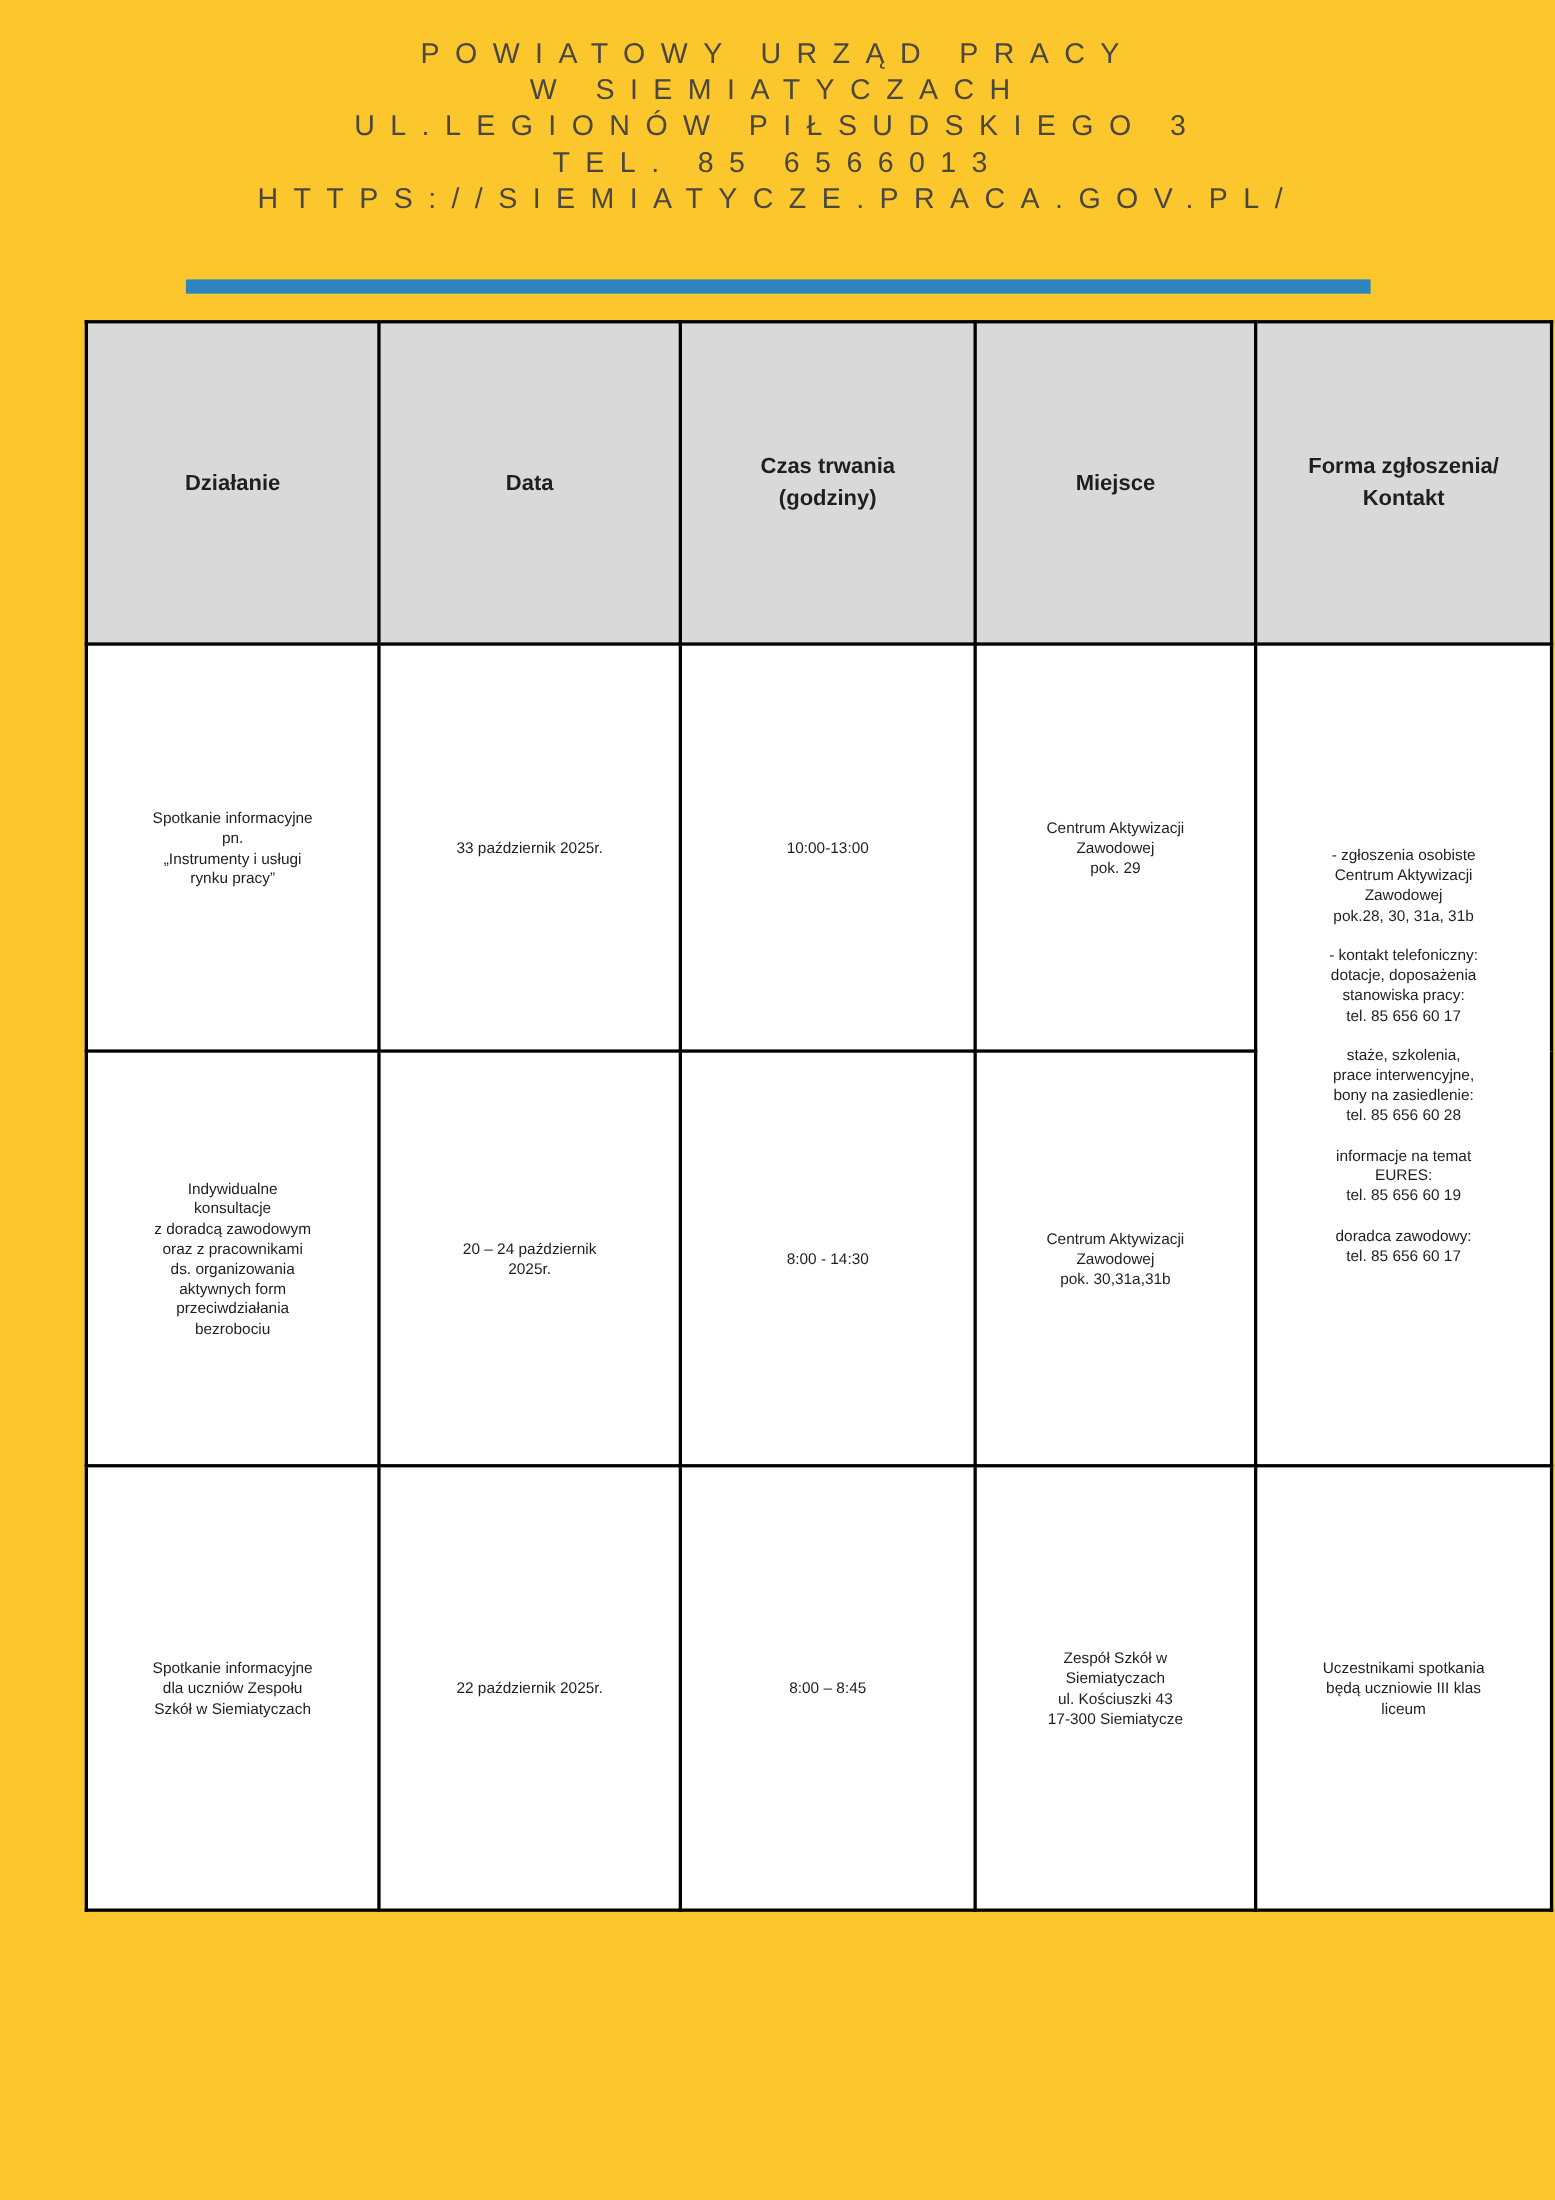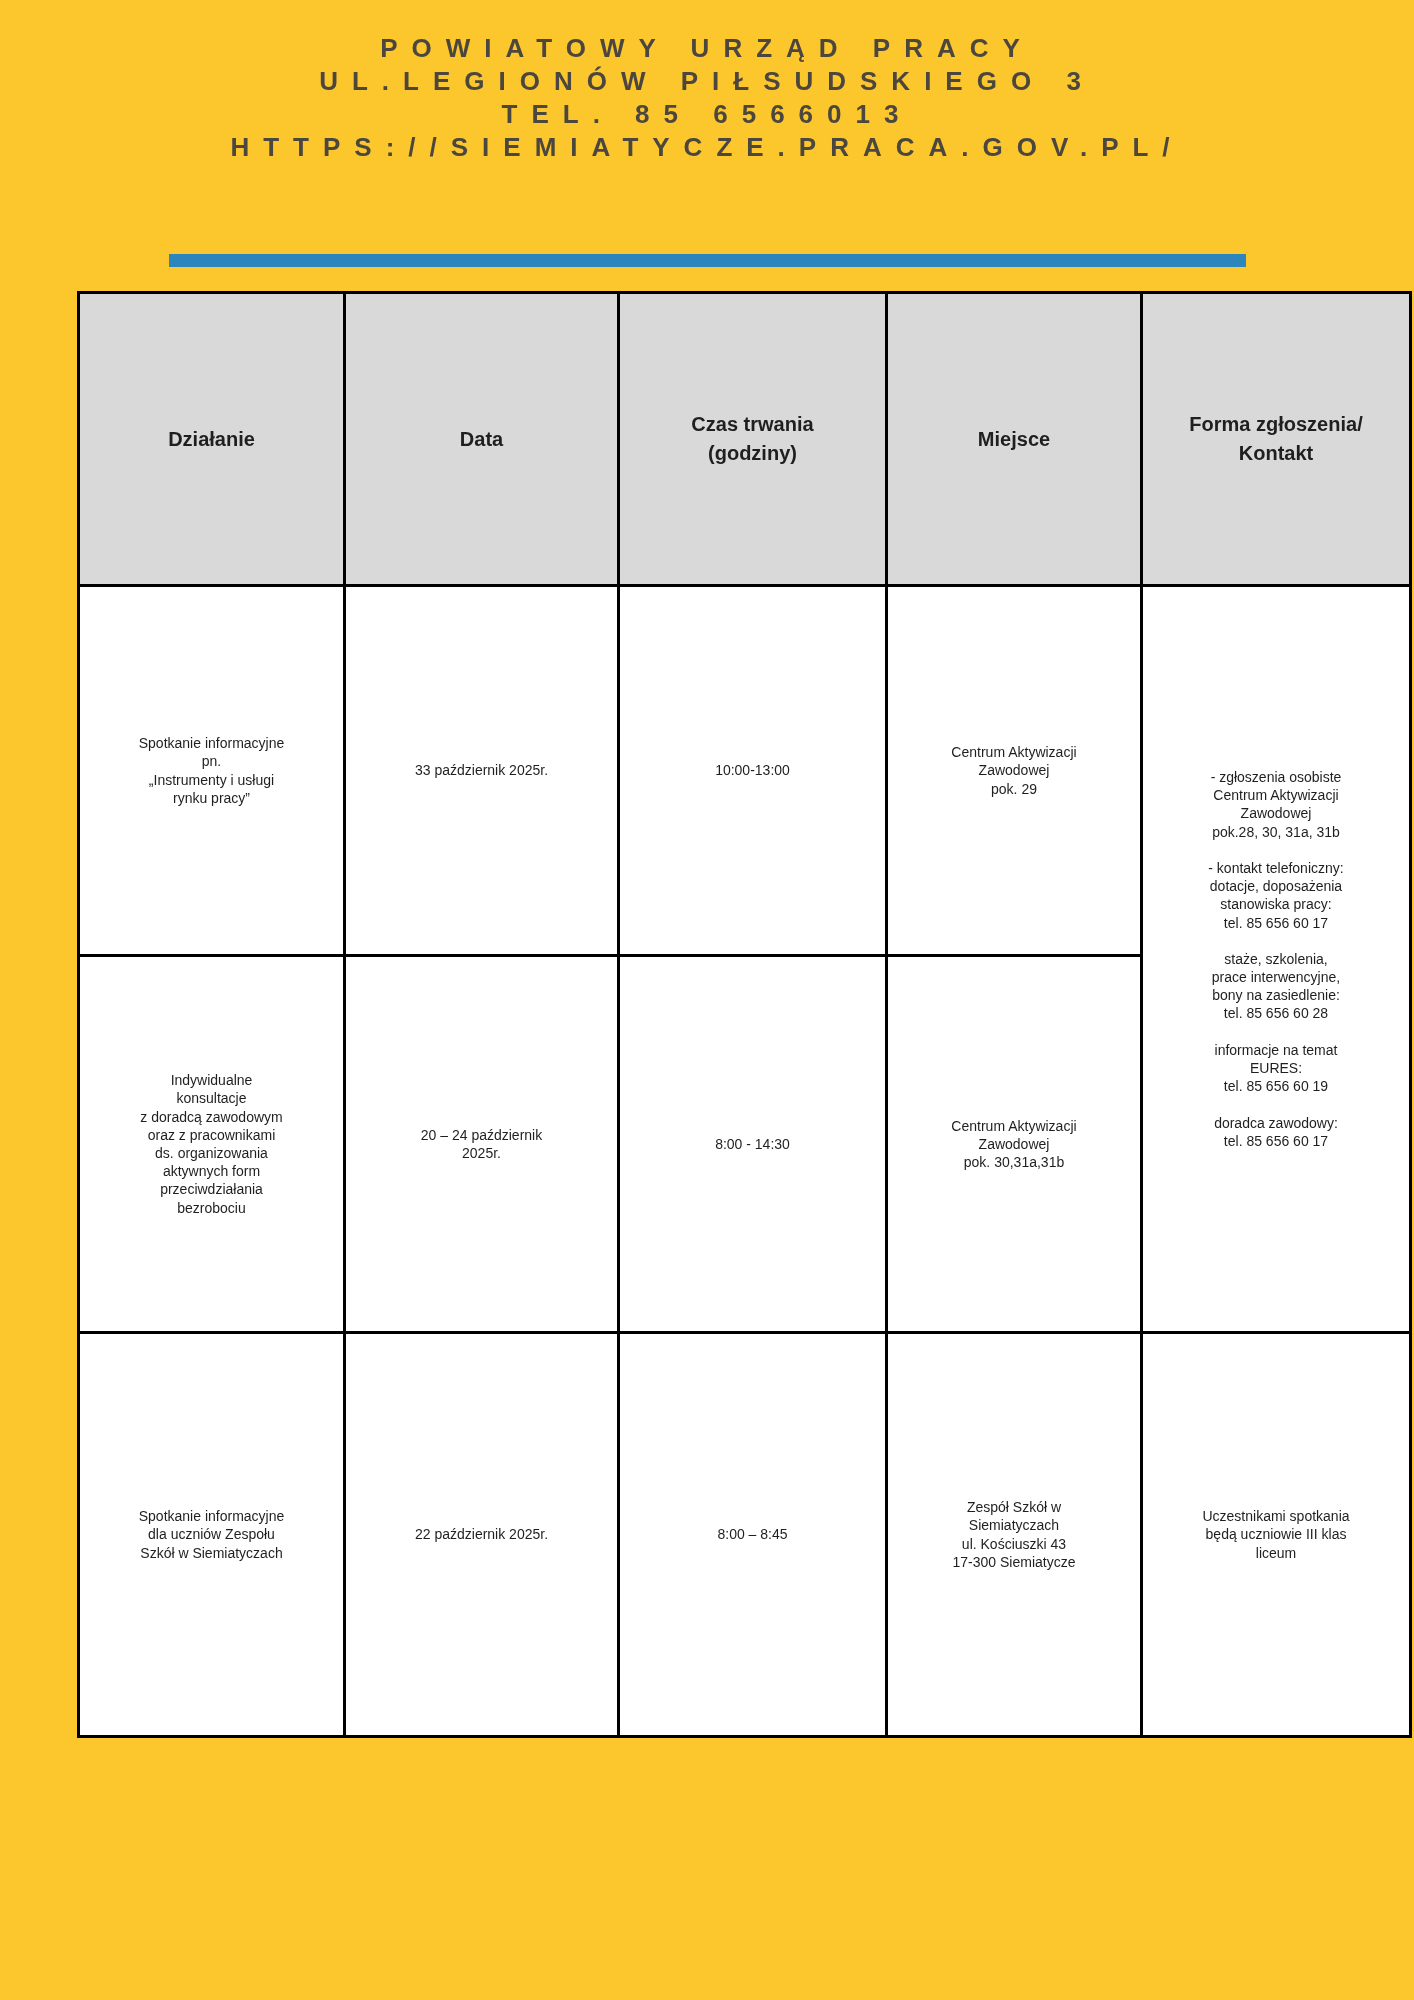--- a/index.html
+++ b/index.html
@@ -17,21 +17,21 @@
     position:relative;
     background:var(--page-bg);
     font-family:"Liberation Sans","DejaVu Sans",sans-serif;
     overflow:hidden;
   }
   .poster-header{
     position:absolute;
     top:32px;left:0;width:1414px;
     text-align:center;
     color:var(--header-text);
-    font-weight:700;
+    font-weight:400;
     font-size:26px;
     line-height:33px;
     letter-spacing:14px;
   }
   .poster-header .hline{display:block;}
   .divider{
     position:absolute;
     top:254px;left:169px;
     width:1077px;height:13px;
     background:var(--divider);
@@ -68,20 +68,21 @@
   tr.hdr-row{height:293px;}
   tr.row-1{height:370px;}
   tr.row-2{height:377px;}
   tr.row-3{height:404px;}
 </style>
 </head>
 <body>
 
 <header class="poster-header">
   <span class="hline">POWIATOWY URZĄD PRACY</span>
+  <span class="hline">W SIEMIATYCZACH</span>
   <span class="hline">UL.LEGIONÓW PIŁSUDSKIEGO 3</span>
   <span class="hline">TEL. 85 6566013</span>
   <span class="hline">HTTPS://SIEMIATYCZE.PRACA.GOV.PL/</span>
 </header>
 
 <div class="divider"></div>
 
 <table class="schedule">
   <colgroup>
     <col style="width:266px">

